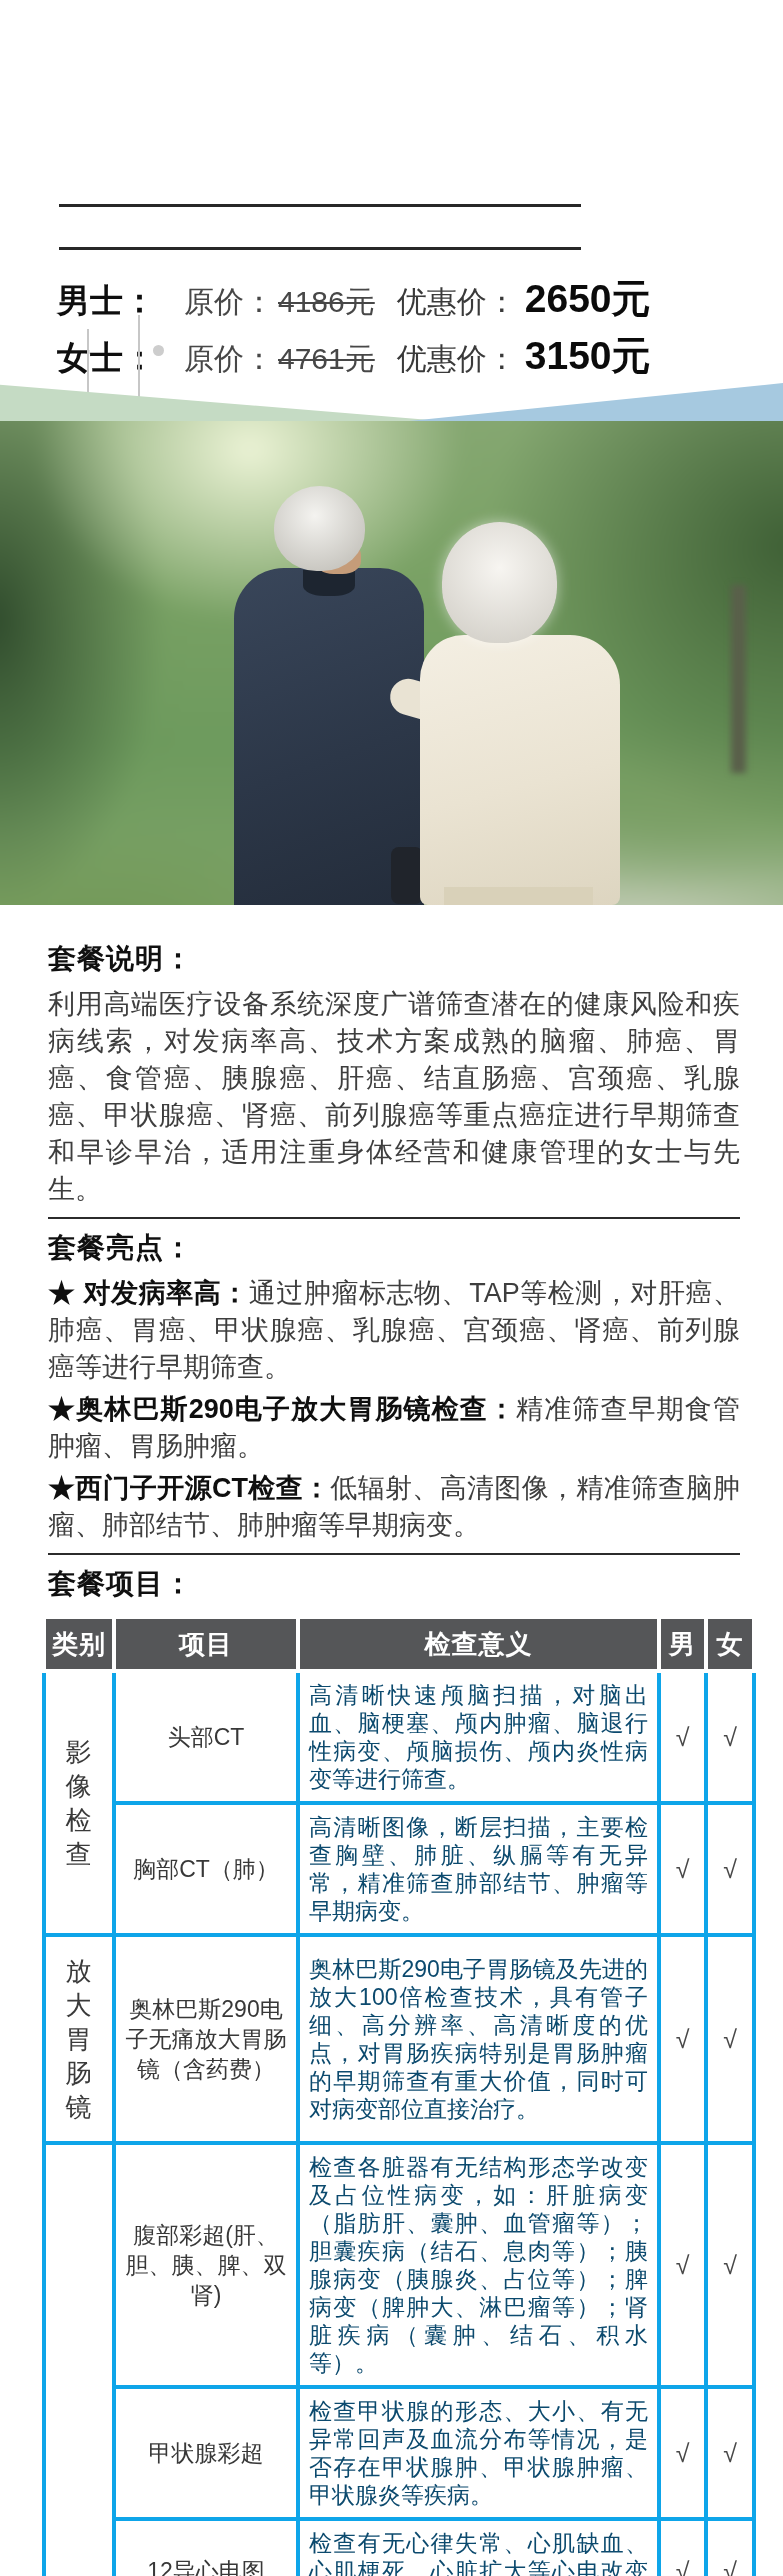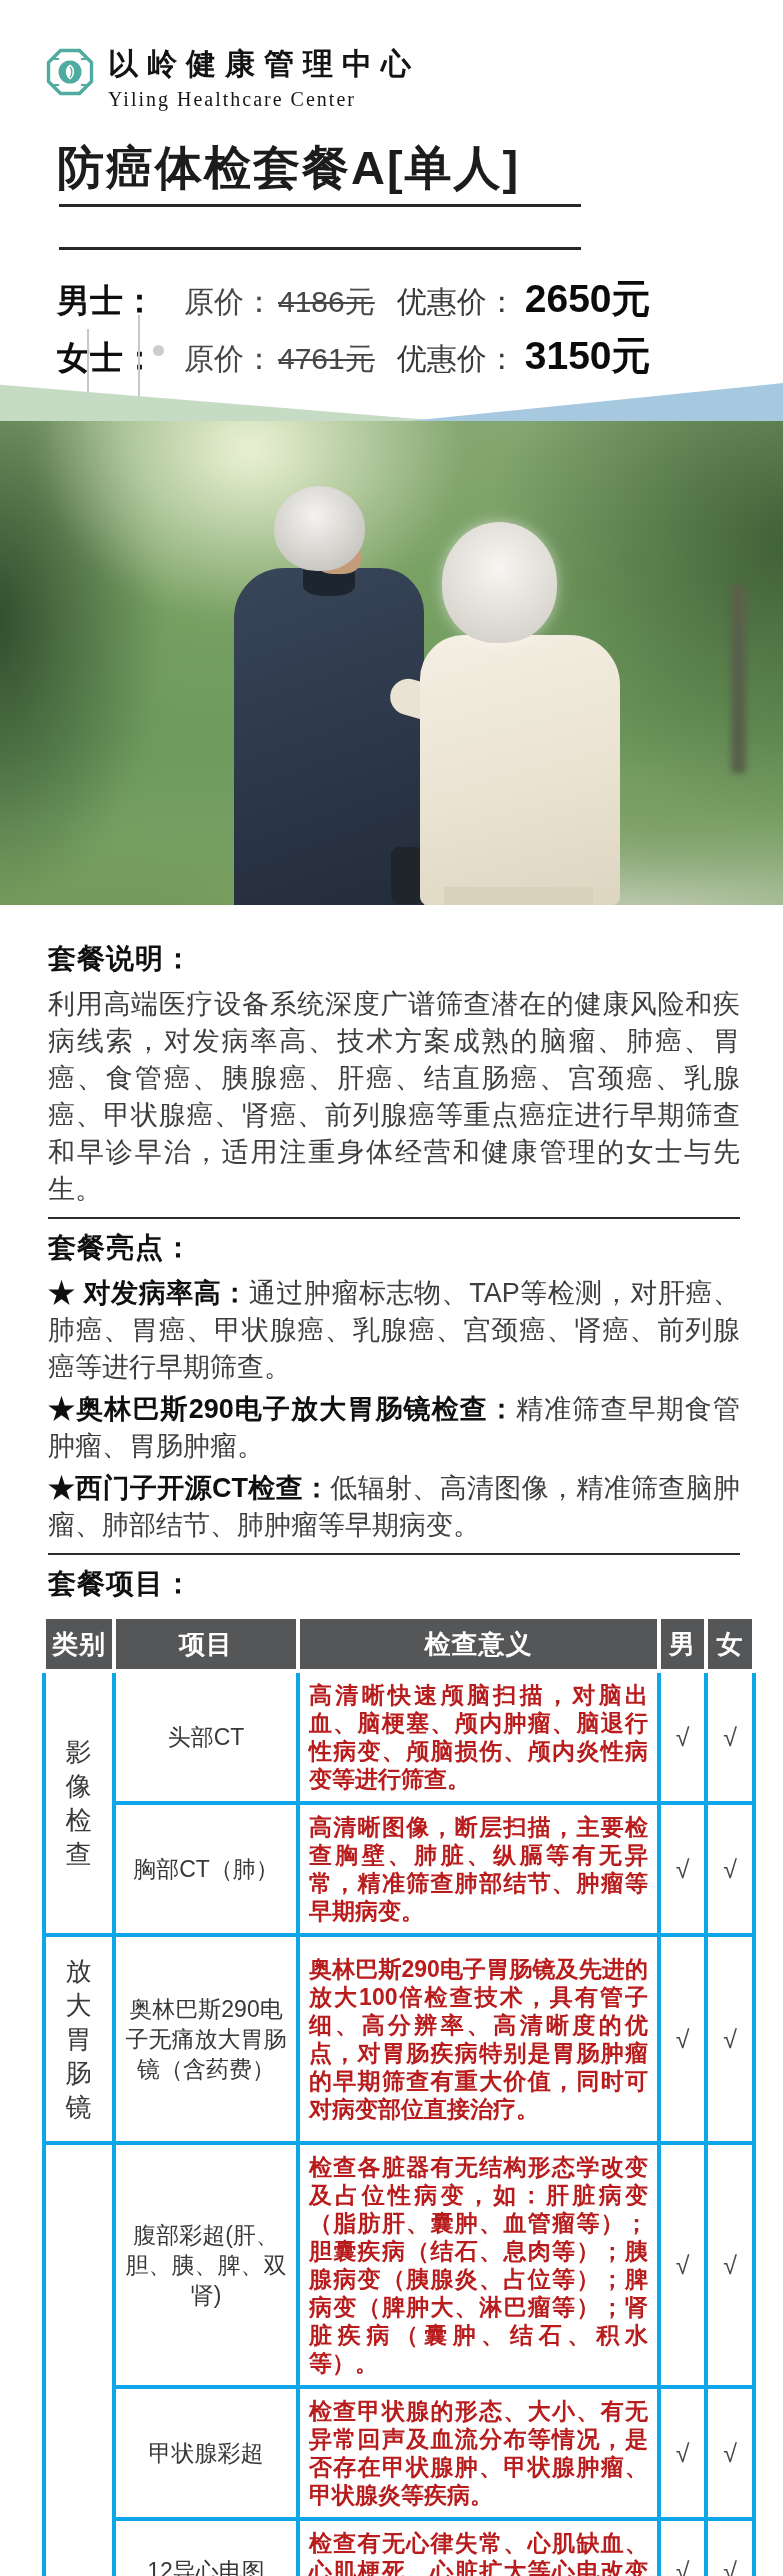--- a/index.html
+++ b/index.html
@@ -77,46 +77,29 @@
   .hl{font-size:27px;line-height:37px;color:#3e3e3e;text-align:justify;margin:0 0 5px 0;}
   .hl .lead{font-weight:bold;color:#0f0f0f;}
   
   #items-table{border-collapse:collapse;table-layout:fixed;width:710px;margin:12px 0 0 -6px;}
   #items-table td,#items-table th{border:4px solid #0ea5e9;overflow:hidden;}
   #items-table thead th{background:#555658;color:#ffffff;font-size:26px;font-weight:bold;
     height:48px;border-color:#ffffff;border-top-color:#fff;letter-spacing:1px;}
   #items-table td.cat{font-size:26px;color:#3a3a3a;text-align:center;letter-spacing:1px;
     line-height:34px;padding:17px;}
   #items-table td.item{font-size:23px;color:#383838;text-align:center;line-height:30px;padding:2px 8px;}
-  #items-table td.meaning{font-size:23px;color:#b91c1c;text-align:justify;line-height:28px;padding:8px 9px;font-weight:bold;}
+  #items-table td.meaning{font-size:23px;color:#0c4a6e;text-align:justify;line-height:28px;padding:8px 9px;}
   #items-table td.mark{font-size:25px;color:#484848;text-align:center;}
 </style>
 </head>
 <body>
 
 <div id="poster">
 
-  <div class="logo-row">
-    <svg class="logo-emblem" viewBox="0 0 48 48">
-      <polygon points="14.5,2.5 33.5,2.5 45.5,14.5 45.5,33.5 33.5,45.5 14.5,45.5 2.5,33.5 2.5,14.5" fill="none" stroke="#4fab9f" stroke-width="3.4"></polygon>
-      <circle cx="24" cy="24" r="11.5" fill="#4fab9f"></circle>
-      <path d="M24 16.5 C 29.5 19 29.5 28 24 31.5 C 18.5 28 18.5 19 24 16.5 Z" fill="#ffffff"></path>
-      <path d="M24 19 C 26.5 21 26.5 27 24 29.5" fill="none" stroke="#4fab9f" stroke-width="1.4"></path>
-      <rect x="8" y="10" width="5" height="2" fill="#4fab9f"></rect>
-      <rect x="35" y="10" width="5" height="2" fill="#4fab9f"></rect>
-      <rect x="8" y="36" width="5" height="2" fill="#4fab9f"></rect>
-      <rect x="35" y="36" width="5" height="2" fill="#4fab9f"></rect>
-    </svg>
-    <div class="logo-text">
-      <div class="logo-cn">以岭健康管理中心</div>
-      <div class="logo-en">Yiling Healthcare Center</div>
-    </div>
-  </div>
-
-  <div class="main-title">防癌体检套餐A[单人]</div>
+
   <div class="rule r1"></div>
   <div class="rule r2"></div>
 
   <div class="price-row m">
     <span class="price-who">男士：</span>
     <span class="price-orig-label">原价：</span>
     <span class="price-orig">4186元</span>
     <span class="price-promo-label">优惠价：</span>
     <span class="price-promo">2650元</span>
   </div>

